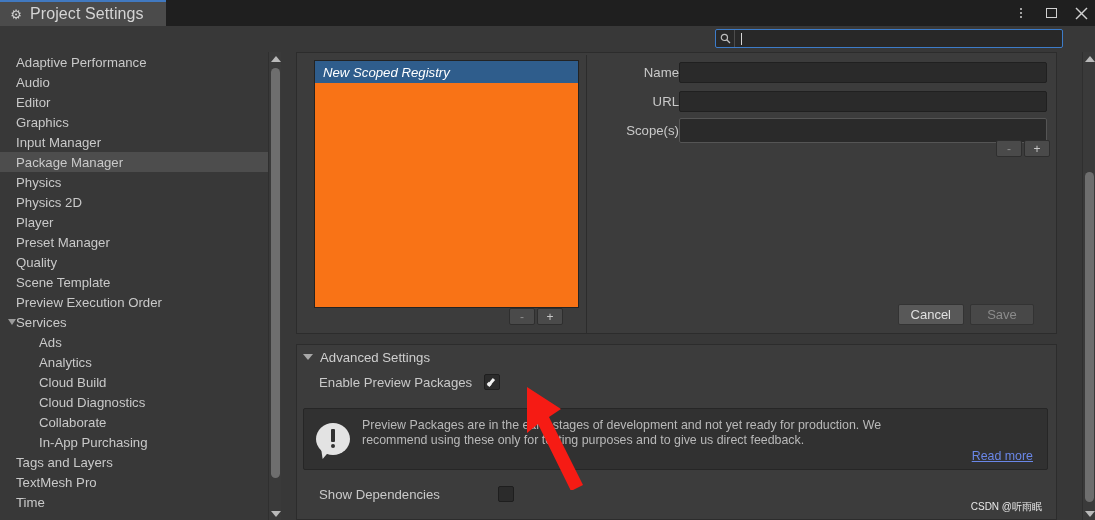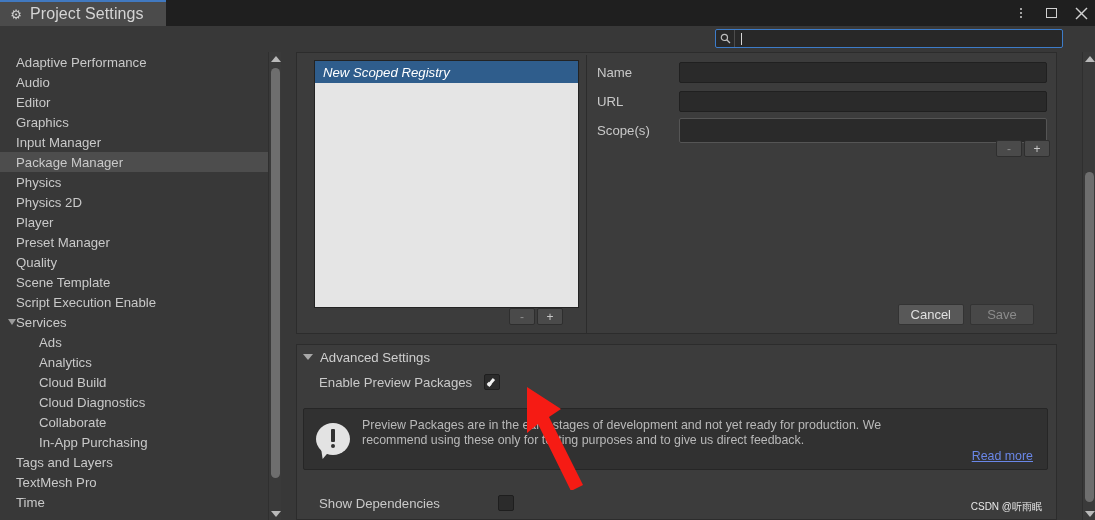--- a/index.html
+++ b/index.html
@@ -111,41 +111,41 @@
     background: #383838;
   }
 
   .card {
     position: absolute; left: 13px; top: 0px; width: 761px; height: 282px;
     background: #3c3c3c; border: 1px solid #2c2c2c;
   }
 
   .reglist {
     position: absolute; left: 17px; top: 7px; width: 265px; height: 248px;
-    background: #e5e5e5; border: 1px solid #232323;
+    background: #f97316; border: 1px solid #232323;
   }
   .reg-row {
     height: 22px; display: flex; align-items: center;
     padding-left: 8px; font-size: 13.2px; color: #d6d6d6;
     font-style: italic;
   }
   .reg-row.selected { background: #2f5d8c; color: #ffffff; }
 
   .reg-btns { position: absolute; left: 212px; top: 255px; display: flex; gap: 2px; }
   .sm-btn {
     width: 26px; height: 17px; background: #4a4a4a;
     border: 1px solid #2e2e2e; border-radius: 2px;
     display: flex; align-items: center; justify-content: center;
     color: #c9c9c9; font-size: 12px; line-height: 1;
   }
   .sm-btn.dim { color: #8d8d8d; }
 
   .vsep { position: absolute; left: 289px; top: 2px; width: 1px; height: 278px; background: #2c2c2c; }
 
-  .form { position: absolute; left: 300px; top: 8px; width: 450px; }
+  .form { position: absolute; left: 300px; top: 8px; width: 450px; text-align: right; }
   .frow { display: flex; align-items: center; height: 22px; margin-bottom: 7px; }
   .flabel { width: 82px; font-size: 13.2px; color: #c9c9c9; }
   .finput {
     flex: 1; height: 21px; background: #2a2a2a; border: 1px solid #202020;
     border-radius: 2px;
   }
   .finput.scopes { height: 25px; border: 1px solid #555; background: #2a2a2a; }
 
   .scope-btns { position: absolute; right: 6px; top: 87px; display: flex; gap: 2px; }
 
@@ -220,21 +220,21 @@
   }
   .info-text { flex: 1; padding: 9px 14px 0 0; position: relative; }
   .info-line { font-size: 12.4px; color: #b9b9b9; line-height: 15px; }
   .readmore {
     position: absolute; right: 14px; bottom: 6px;
     font-size: 12.4px; color: #6a87e8; 
   }
 
   .deps-row {
     position: absolute; left: 0; top: 136px; width: 100%;
-    display: flex; align-items: center; height: 26px; padding-left: 22px; gap: 58px; margin-top: 9px;
+    display: flex; align-items: center; height: 26px; padding-left: 22px; gap: 58px;
   }
   .checkbox.empty { background: #2b2b2b; }
 
   
   .watermark {
     position: absolute; right: 28px; bottom: 6px;
     font-size: 10px; color: #e8e8e8; white-space: nowrap;
   }
 
   
@@ -319,21 +319,21 @@
         <div class="side-item">
           <span>Preset Manager</span>
         </div>
         <div class="side-item">
           <span>Quality</span>
         </div>
         <div class="side-item">
           <span>Scene Template</span>
         </div>
         <div class="side-item">
-          <span>Script Execution Enable</span>
+          <span>Preview Execution Order</span>
         </div>
         <div class="side-item group">
           <span class="side-tri"></span>
           <span>Services</span>
         </div>
         <div class="side-item child">
           <span>Ads</span>
         </div>
         <div class="side-item child">
           <span>Analytics</span>

